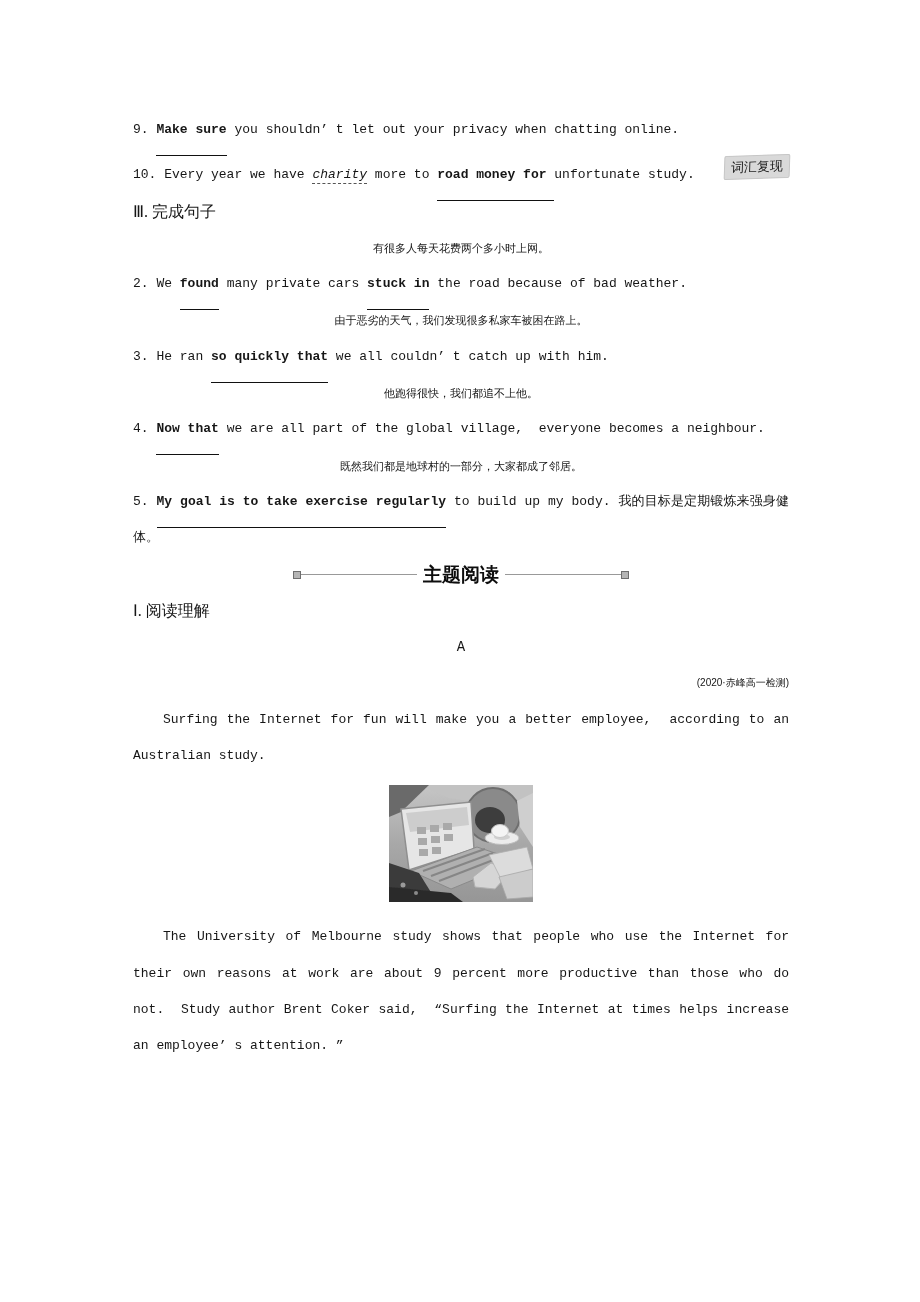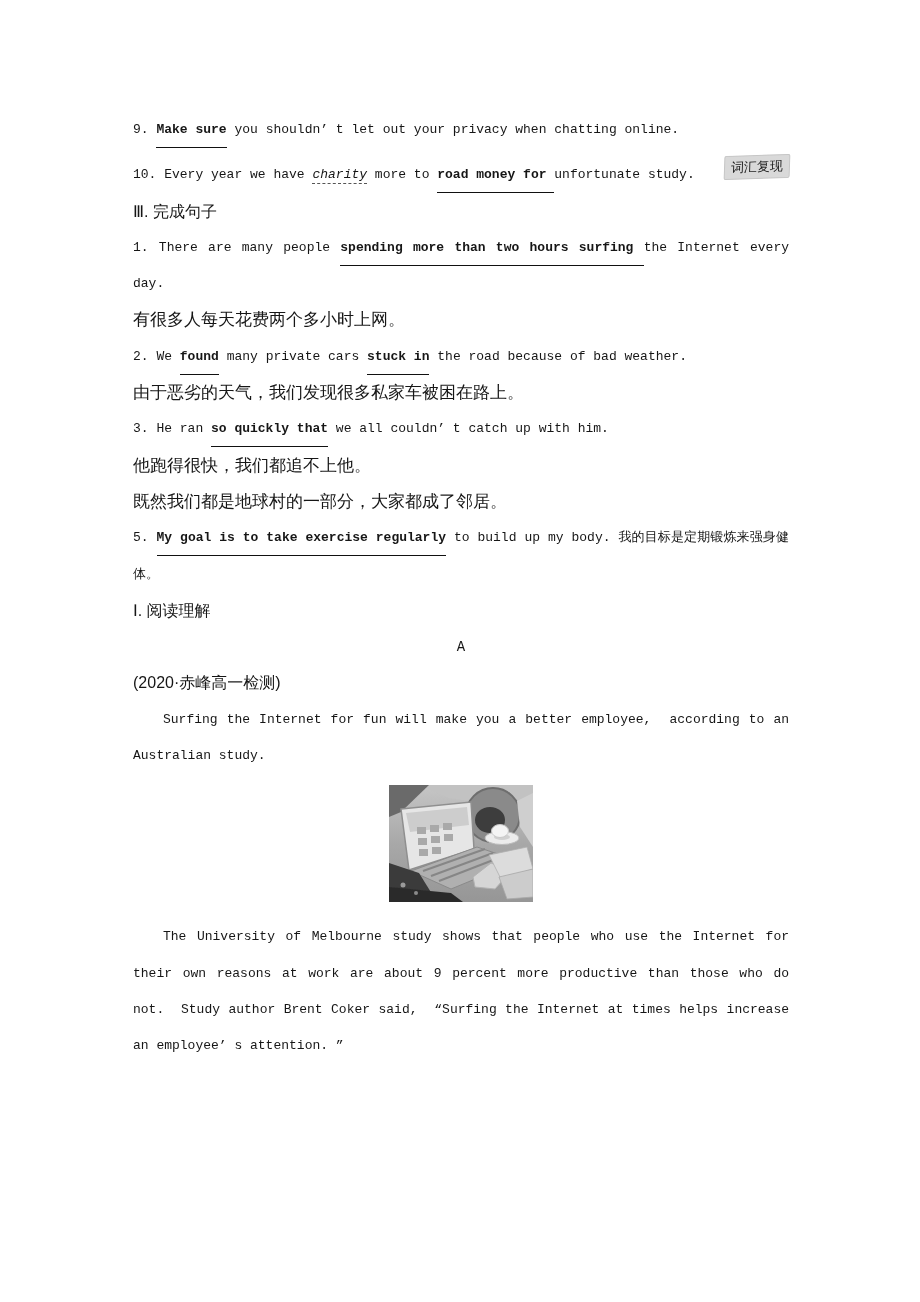--- a/index.html
+++ b/index.html
@@ -1,28 +1,28 @@
 <!DOCTYPE html>
 <html><head>
 <meta charset="utf-8">
 <style>
   html,body{margin:0;padding:0;background:#fff;}
   .page{position:relative;width:920px;height:1302px;background:#ffffff;overflow:hidden;
         font-family:"Liberation Mono","DejaVu Sans Mono",monospace;color:#161616;}
   #flow{padding:112px 131px 0 133px;}
   .b{line-height:36.3px;font-size:13px;letter-spacing:0;}
   .b.en{font-family:"Liberation Mono","DejaVu Sans Mono",monospace;}
-  .b.cn{font-family:"Liberation Sans","DejaVu Sans",sans-serif;font-size:17px;}
-  .b.h{font-family:Liberation Sans, sans-serif;font-size:16px;}
+  .b.cn{font-family:"Liberation Sans","DejaVu Sans",sans-serif;font-size:11px;text-align:center;}
+  .b.h{font-family:Liberation Serif, serif;font-size:16px;}
   .b.label{text-align:center;font-size:14px;}
-  .b.src{text-align:left;font-family:"Liberation Sans","DejaVu Sans",sans-serif;font-size:16px;}
+  .b.src{text-align:right;font-family:"Liberation Sans","DejaVu Sans",sans-serif;font-size:10px;}
   .justify{text-align:justify;}
   .indent{text-indent:30px;}
   .mt{margin-top:9px;}
-  .bu{font-weight:bold;border-bottom:1.5px solid #111;padding-bottom:10px;}
+  .bu{font-weight:bold;border-bottom:1.5px solid #111;padding-bottom:18px;}
   .du{border-bottom:1px dashed #555;padding-bottom:1px;font-style:italic;}
   
   .badge{position:absolute;left:724px;top:155px;background:#d9d9d9;color:#1a1a1a;
          font-family:"Liberation Sans","DejaVu Sans",sans-serif;font-size:13px;
          padding:3px 7px;transform:rotate(-2deg) skewX(-4deg);border-radius:2px;
          box-shadow:0 0 0 1px #c6c6c6 inset;}
   
   .b.banner{display:flex;align-items:center;justify-content:center;
             font-family:"Liberation Sans","DejaVu Sans",sans-serif;}
   .banner .bt{font-weight:bold;font-size:19px;margin:0 6px;color:#0d0d0d;}
@@ -34,28 +34,35 @@
 </style>
 </head>
 <body>
 
 <div class="page">
   <div class="badge">词汇复现</div>
   <main id="flow">
       <div class="b en"><span>9. </span><span class="bu">Make sure</span><span> you shouldn’ t let out your privacy when chatting online.</span></div>
       <div class="b en mt"><span>10. Every year we have </span><span class="du">charity</span><span> more to </span><span class="bu">road money for </span><span>unfortunate study.</span></div>
       <div class="b h">Ⅲ. 完成句子</div>
-      <div class="b en justify"><span>1. There are many people </span><span class="bu">spending more than two hours surfing </span><span>the Internet every day.</span></div>
       <div class="b cn">有很多人每天花费两个多小时上网。</div>
       <div class="b en"><span>2. We </span><span class="bu">found</span><span> many private cars </span><span class="bu">stuck in</span><span> the road because of bad weather.</span></div>
       <div class="b cn">由于恶劣的天气，我们发现很多私家车被困在路上。</div>
       <div class="b en"><span>3. He ran </span><span class="bu">so quickly that</span><span> we all couldn’ t catch up with him.</span></div>
       <div class="b cn">他跑得很快，我们都追不上他。</div>
+      <div class="b en"><span>4. </span><span class="bu">Now that</span><span> we are all part of the global village,&nbsp; everyone becomes a neighbour.</span></div>
       <div class="b cn">既然我们都是地球村的一部分，大家都成了邻居。</div>
       <div class="b en justify"><span>5. </span><span class="bu">My goal is to take exercise regularly</span><span> to build up my body. 我的目标是定期锻炼来强身健体。</span></div>
+      <div class="b banner">
+        <span class="endcap"></span>
+        <span class="rule"></span>
+        <span class="bt">主题阅读</span>
+        <span class="rule"></span>
+        <span class="endcap"></span>
+      </div>
       <div class="b h">Ⅰ. 阅读理解</div>
       <div class="b label">A</div>
       <div class="b src">(2020·赤峰高一检测)</div>
       <div class="b en indent justify"><span>Surfing the Internet for fun will make you a better employee,&nbsp; according to an Australian study.</span></div>
       <div class="photo-wrap">
     <svg width="144" height="117" viewBox="0 0 144 117">
       <defs>
         <linearGradient id="bgg" x1="0" y1="0" x2="0" y2="1">
           <stop offset="0" stop-color="#c6c6c6"></stop>
               <stop offset="0.5" stop-color="#a8a8a8"></stop>

